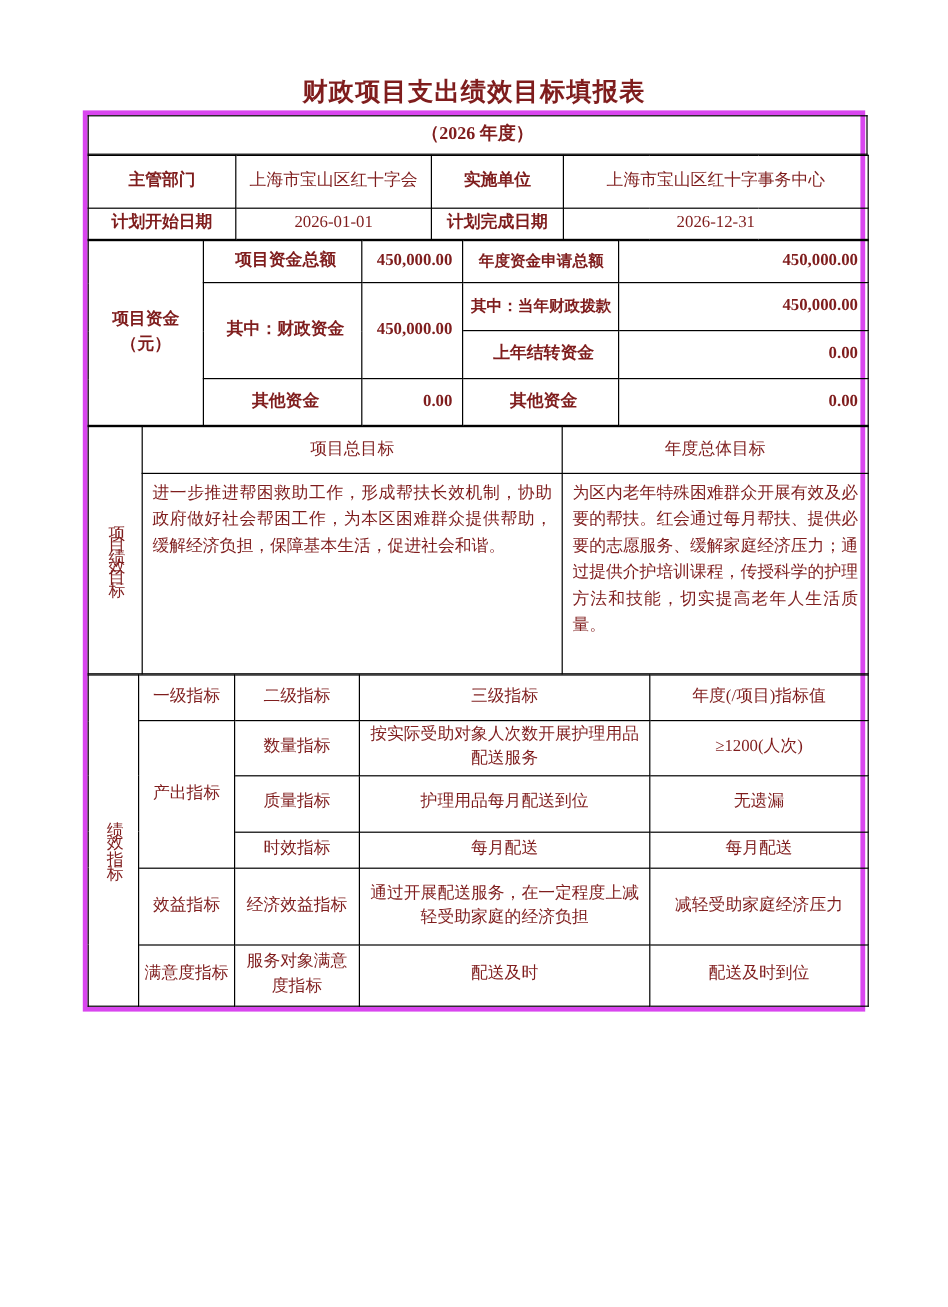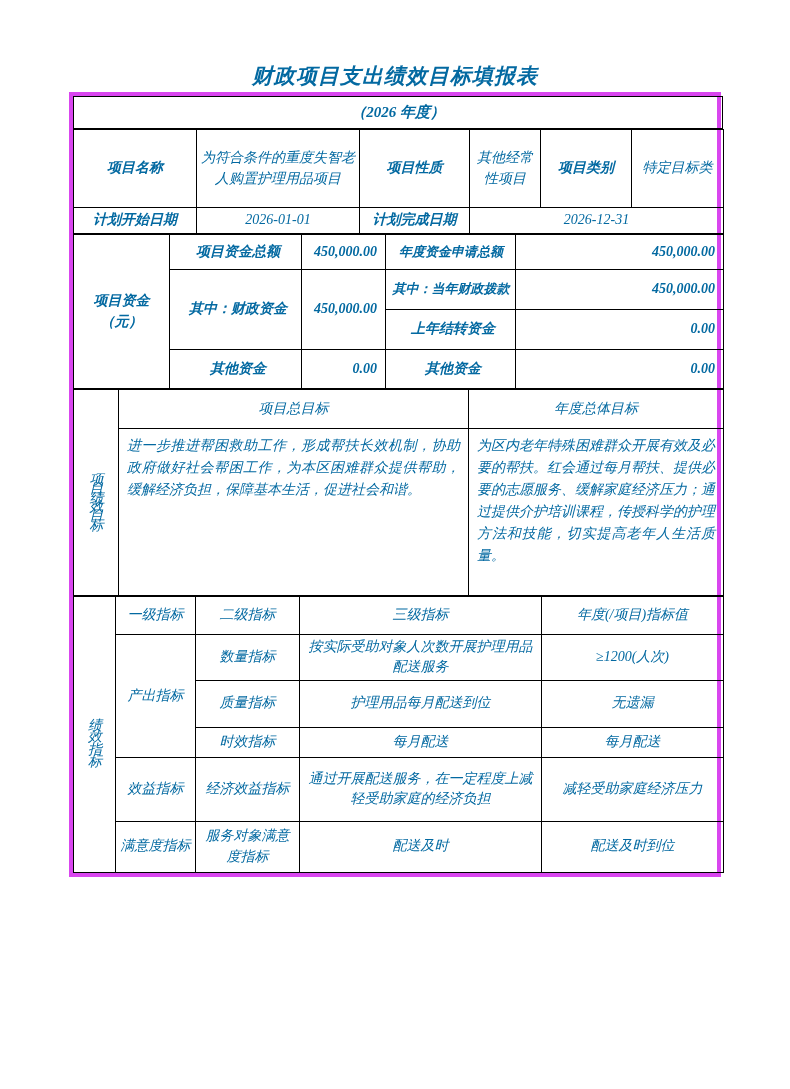--- a/index.html
+++ b/index.html
@@ -1,19 +1,19 @@
 <!DOCTYPE html>
 <html><head>
 <meta charset="utf-8">
 <style>
   * { box-sizing: border-box; }
   html,body { margin:0; padding:0; background:#ffffff; }
   .sheet {
     position:relative; width:790px; height:1089px; background:#ffffff;
-    font-family:"Liberation Serif", serif; color:#0369a1;font-style:italic;
+    font-family:"Liberation Serif", serif; color:#7f1d1d;
   }
   .doc-title {
     position:absolute; top:62px; left:0; width:100%;
     text-align:center; font-size:21px; font-weight:700; letter-spacing:1px;
   }
   .table-wrap {
     position:absolute; left:69px; top:92px; width:652px;
     border:4px solid #d946ef;
   }
   table { border-collapse:collapse; table-layout:fixed; width:650px; }
@@ -58,27 +58,25 @@
     <table>
       <colgroup>
         <col style="width:123px">
           <col style="width:163px">
           <col style="width:110px">
         <col style="width:71px">
           <col style="width:91px">
           <col style="width:92px">
       </colgroup>
       <tbody>
-          <tr style="height:78px">
-        <td class="b">项目名称</td>
-        <td>为符合条件的重度失智老人购置护理用品项目</td>
-        <td class="b">项目性质</td>
-        <td style="padding:2px">其他经常性项目</td>
-        <td class="b">项目类别</td>
-        <td>特定目标类</td>
+      <tr style="height:44px">
+        <td class="b">主管部门</td>
+        <td>上海市宝山区红十字会</td>
+        <td class="b">实施单位</td>
+        <td colspan="3">上海市宝山区红十字事务中心</td>
       </tr>
       <tr style="height:26px">
         <td class="b">计划开始日期</td>
         <td>2026-01-01</td>
         <td class="b">计划完成日期</td>
         <td colspan="3">2026-12-31</td>
       </tr>
     </tbody>
       </table>
 

